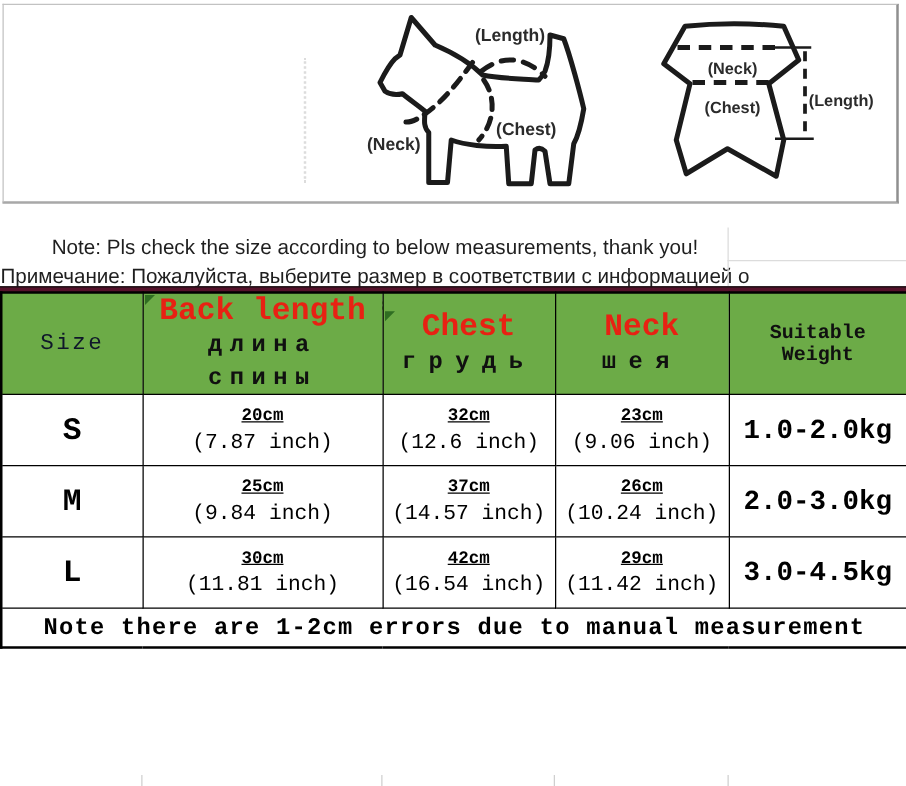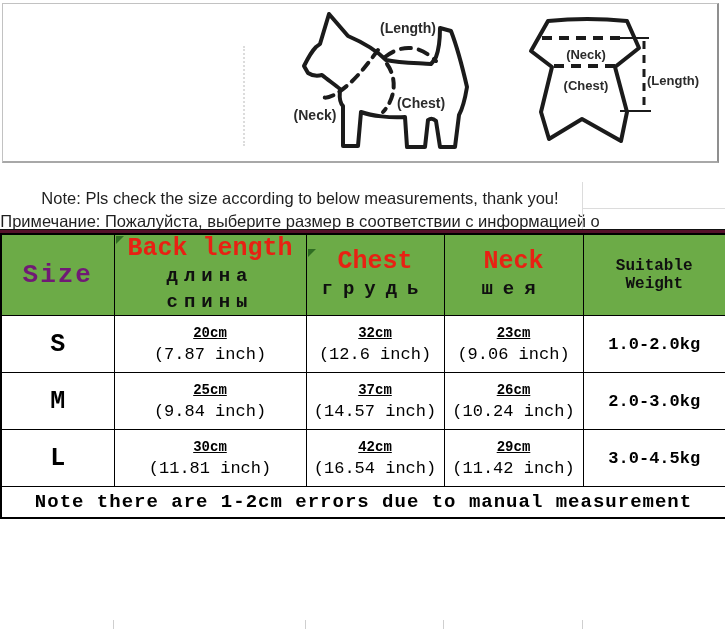--- a/index.html
+++ b/index.html
@@ -31,26 +31,26 @@
   table.size-table{position:absolute;left:0;top:233px;width:725px;border-collapse:collapse;
                    table-layout:fixed;font-family:"Liberation Mono",monospace;color:#000;}
   table.size-table td,table.size-table th{border:1px solid #000;text-align:center;vertical-align:middle;padding:0;}
   table.size-table{border:2px solid #000;}
   tr.head-row{height:67px;background:#6cab47;}
   tr.data-row{height:57px;}
   tr.foot-row{height:31px;}
   .col-en{display:block;font-size:25px;font-weight:bold;color:#e82113;line-height:28px;}
   .col-ru{display:block;font-size:19px;font-weight:bold;color:#101010;letter-spacing:6px;line-height:26px;}
   .col-ru.wide{letter-spacing:10px;}
-  .size-head{font-size:26px;font-weight:bold;letter-spacing:2px;color:#701a75;}
+  .size-head{font-size:18px;font-weight:normal;letter-spacing:2px;color:#0f172a;}
   .weight-head{font-size:16px;font-weight:bold;color:#101010;}
   .size-cell{font-size:25px;font-weight:bold;}
   .cm-line{display:block;font-size:14px;font-weight:bold;line-height:22px;text-decoration:underline;}
   .in-line{display:block;font-size:17px;font-weight:normal;line-height:22px;}
-  .weight-cell{font-size:17px;font-weight:bold;}
+  .weight-cell{font-size:22px;font-weight:bold;}
   .foot-cell{font-size:19px;font-weight:bold;letter-spacing:1px;}
   .corner-tri{position:absolute;left:1px;top:1px;width:0;height:0;
               border-top:8px solid #2f6d22;border-right:8px solid transparent;}
   .th-wrap{position:relative;width:100%;height:100%;display:flex;flex-direction:column;justify-content:center;}
 
   
   .stub{position:absolute;top:620px;height:9px;width:1px;background:#cfcfcf;}
 </style>
 </head>
 <body>

